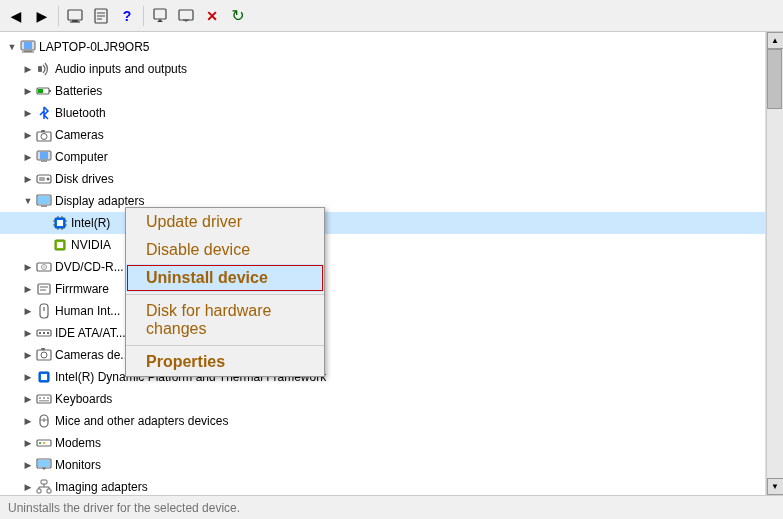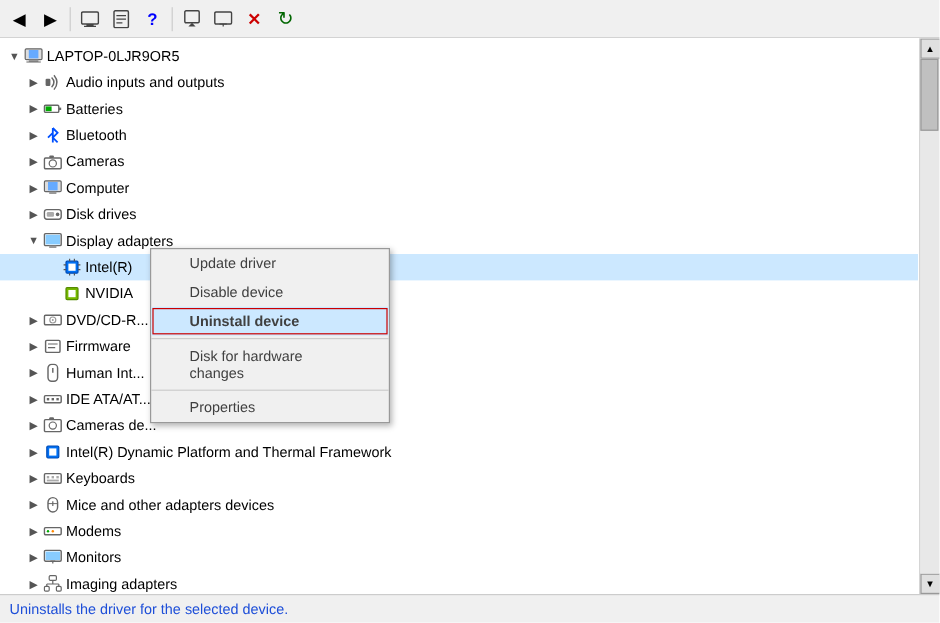--- a/index.html
+++ b/index.html
@@ -96,32 +96,32 @@
       position: absolute;
       top: 175px;
       left: 125px;
       width: 200px;
       background: #f0f0f0;
       border: 1px solid #999;
       box-shadow: 2px 2px 5px rgba(0,0,0,0.3);
       z-index: 100;
     }
     .ctx-item {
-      padding: 5px 32px;
+      padding: 5px 20px;
       cursor: pointer;
-      font-size: 12px;
-      color: #404040;
+      font-size: 16px;
+      color: #a16207;
     }
     .ctx-item.highlighted {
       background: #cce8ff;
       outline: 1px solid #cc0000;
       outline-offset: -2px;
       font-weight: bold;
     }
-    .ctx-item.bold { font-weight: normal; }
+    .ctx-item.bold { font-weight: bold; }
     .ctx-separator {
       height: 1px;
       background: #ccc;
       margin: 2px 0;
     }
 
     
     #scrollbar {
       width: 17px;
       background: #f0f0f0;
@@ -160,21 +160,21 @@
 
     
     #statusbar {
       height: 24px;
       background: #f0f0f0;
       border-top: 1px solid #ccc;
       display: flex;
       align-items: center;
       padding: 0 8px;
       font-size: 12px;
-      color: #1d4ed8;
+      color: #737373;
     }
 
     
     svg { display: block; }
   </style>
 </head>
 <body>
 
 <div id="toolbar">
   <div class="tb-btn">◀</div>

